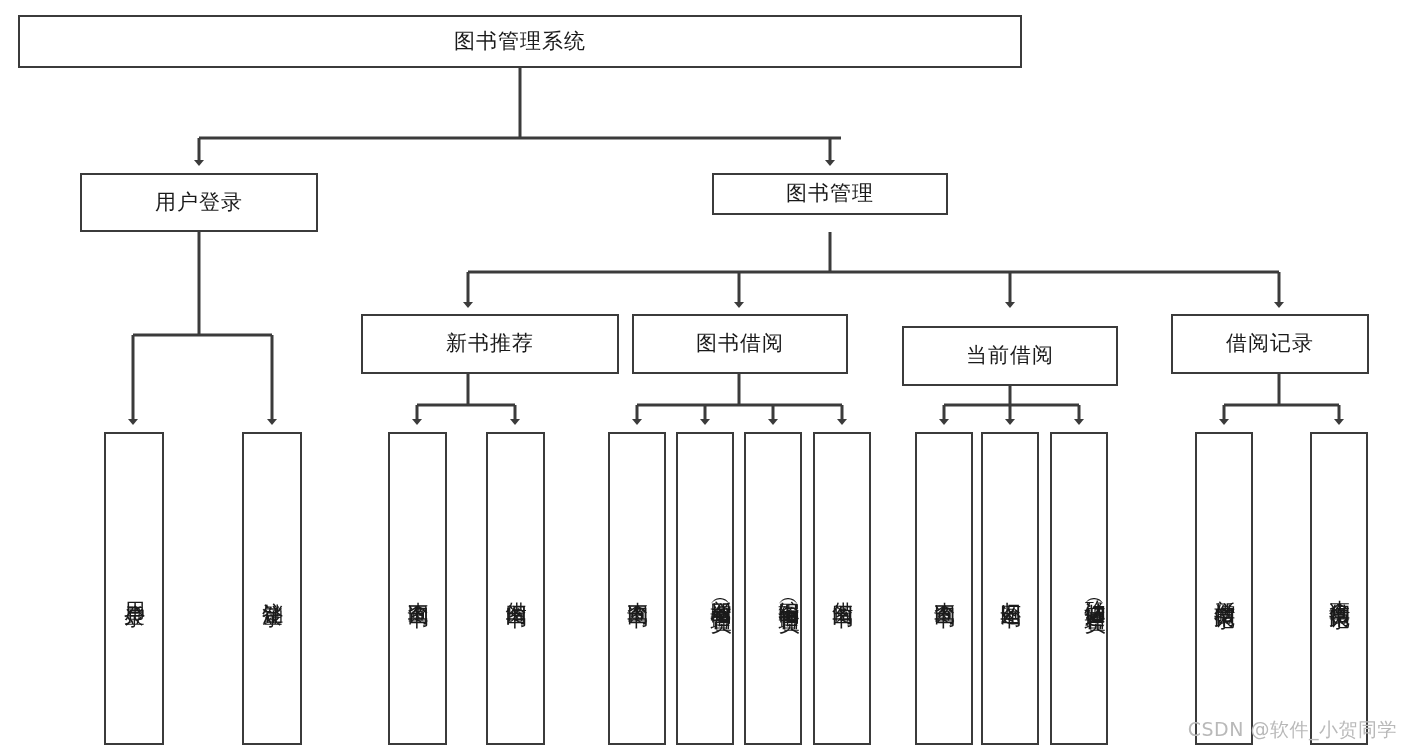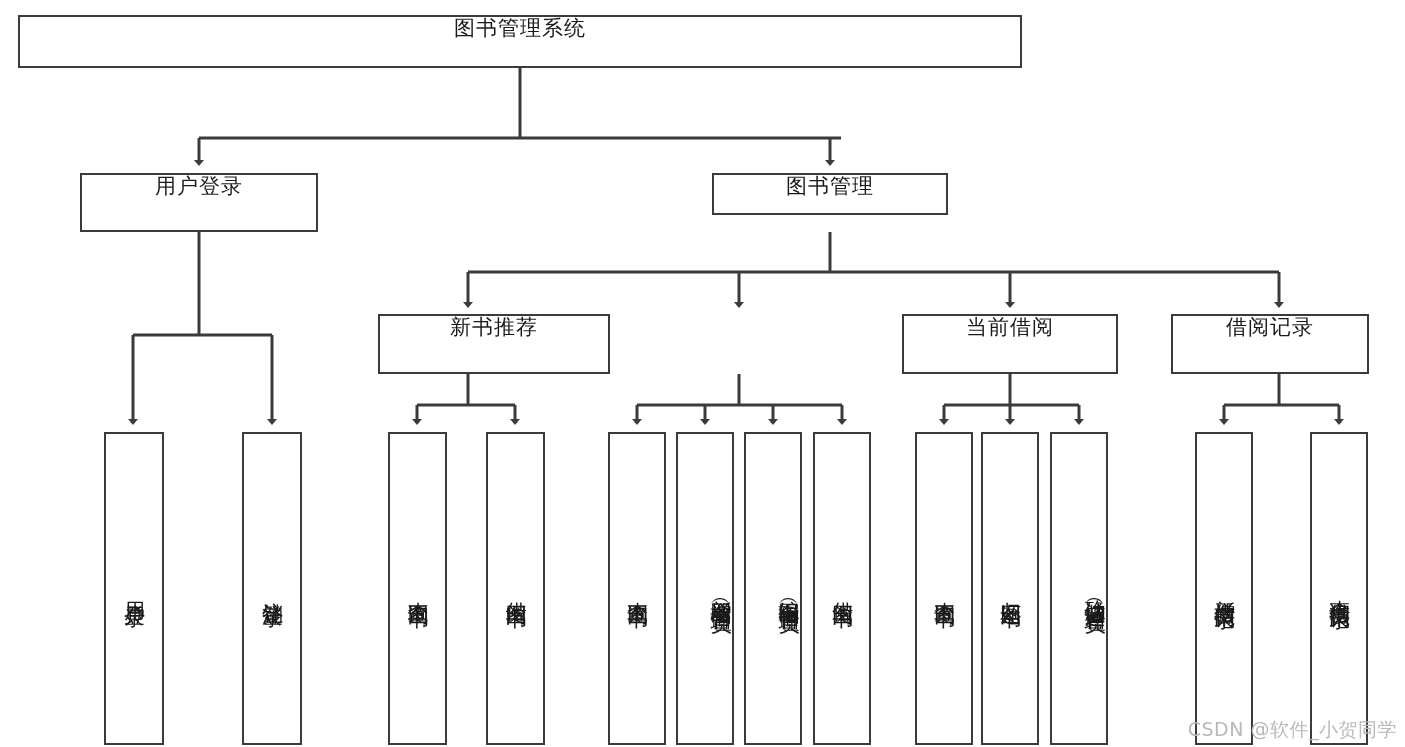--- a/index.html
+++ b/index.html
@@ -24,21 +24,21 @@
     width: 1405px;
     height: 747px;
   }
   .node {
     position: absolute;
     box-sizing: border-box;
     border: 2px solid #3b3b3b;
     background: #ffffff;
     color: #1a1a1a;
     display: flex;
-    align-items: flex-start;
+    align-items: center;
     justify-content: center;
     z-index: 2;
   }
   .node.h {
     font-size: 21px;
     line-height: 1.1;
     letter-spacing: 1px;
   }
   .node.v {
     writing-mode: vertical-rl;
@@ -129,24 +129,27 @@
     <span class="label">图书管理系统</span>
   </div>
 
   <div class="node h" style="left:80px; top:173px; width:238px; height:59px;">
     <span class="label">用户登录</span>
   </div>
   <div class="node h" style="left:712px; top:173px; width:236px; height:42px;">
     <span class="label">图书管理</span>
   </div>
 
-  <div class="node h" style="left:378px; top:314px; width:232px; height:60px;">
+  <div class="node h" style="left:361px; top:314px; width:258px; height:60px;">
     <span class="label">新书推荐</span>
   </div>
-  <div class="node h" style="left:902px; top:314px; width:216px; height:60px;">
+  <div class="node h" style="left:632px; top:314px; width:216px; height:60px;">
+    <span class="label">图书借阅</span>
+  </div>
+  <div class="node h" style="left:902px; top:326px; width:216px; height:60px;">
     <span class="label">当前借阅</span>
   </div>
   <div class="node h" style="left:1171px; top:314px; width:198px; height:60px;">
     <span class="label">借阅记录</span>
   </div>
 
   <div class="node v mid" style="left:104px; top:432px; width:60px; height:313px;">
     <span class="label">用户登录</span>
   </div>
   <div class="node v mid" style="left:242px; top:432px; width:60px; height:313px;">

